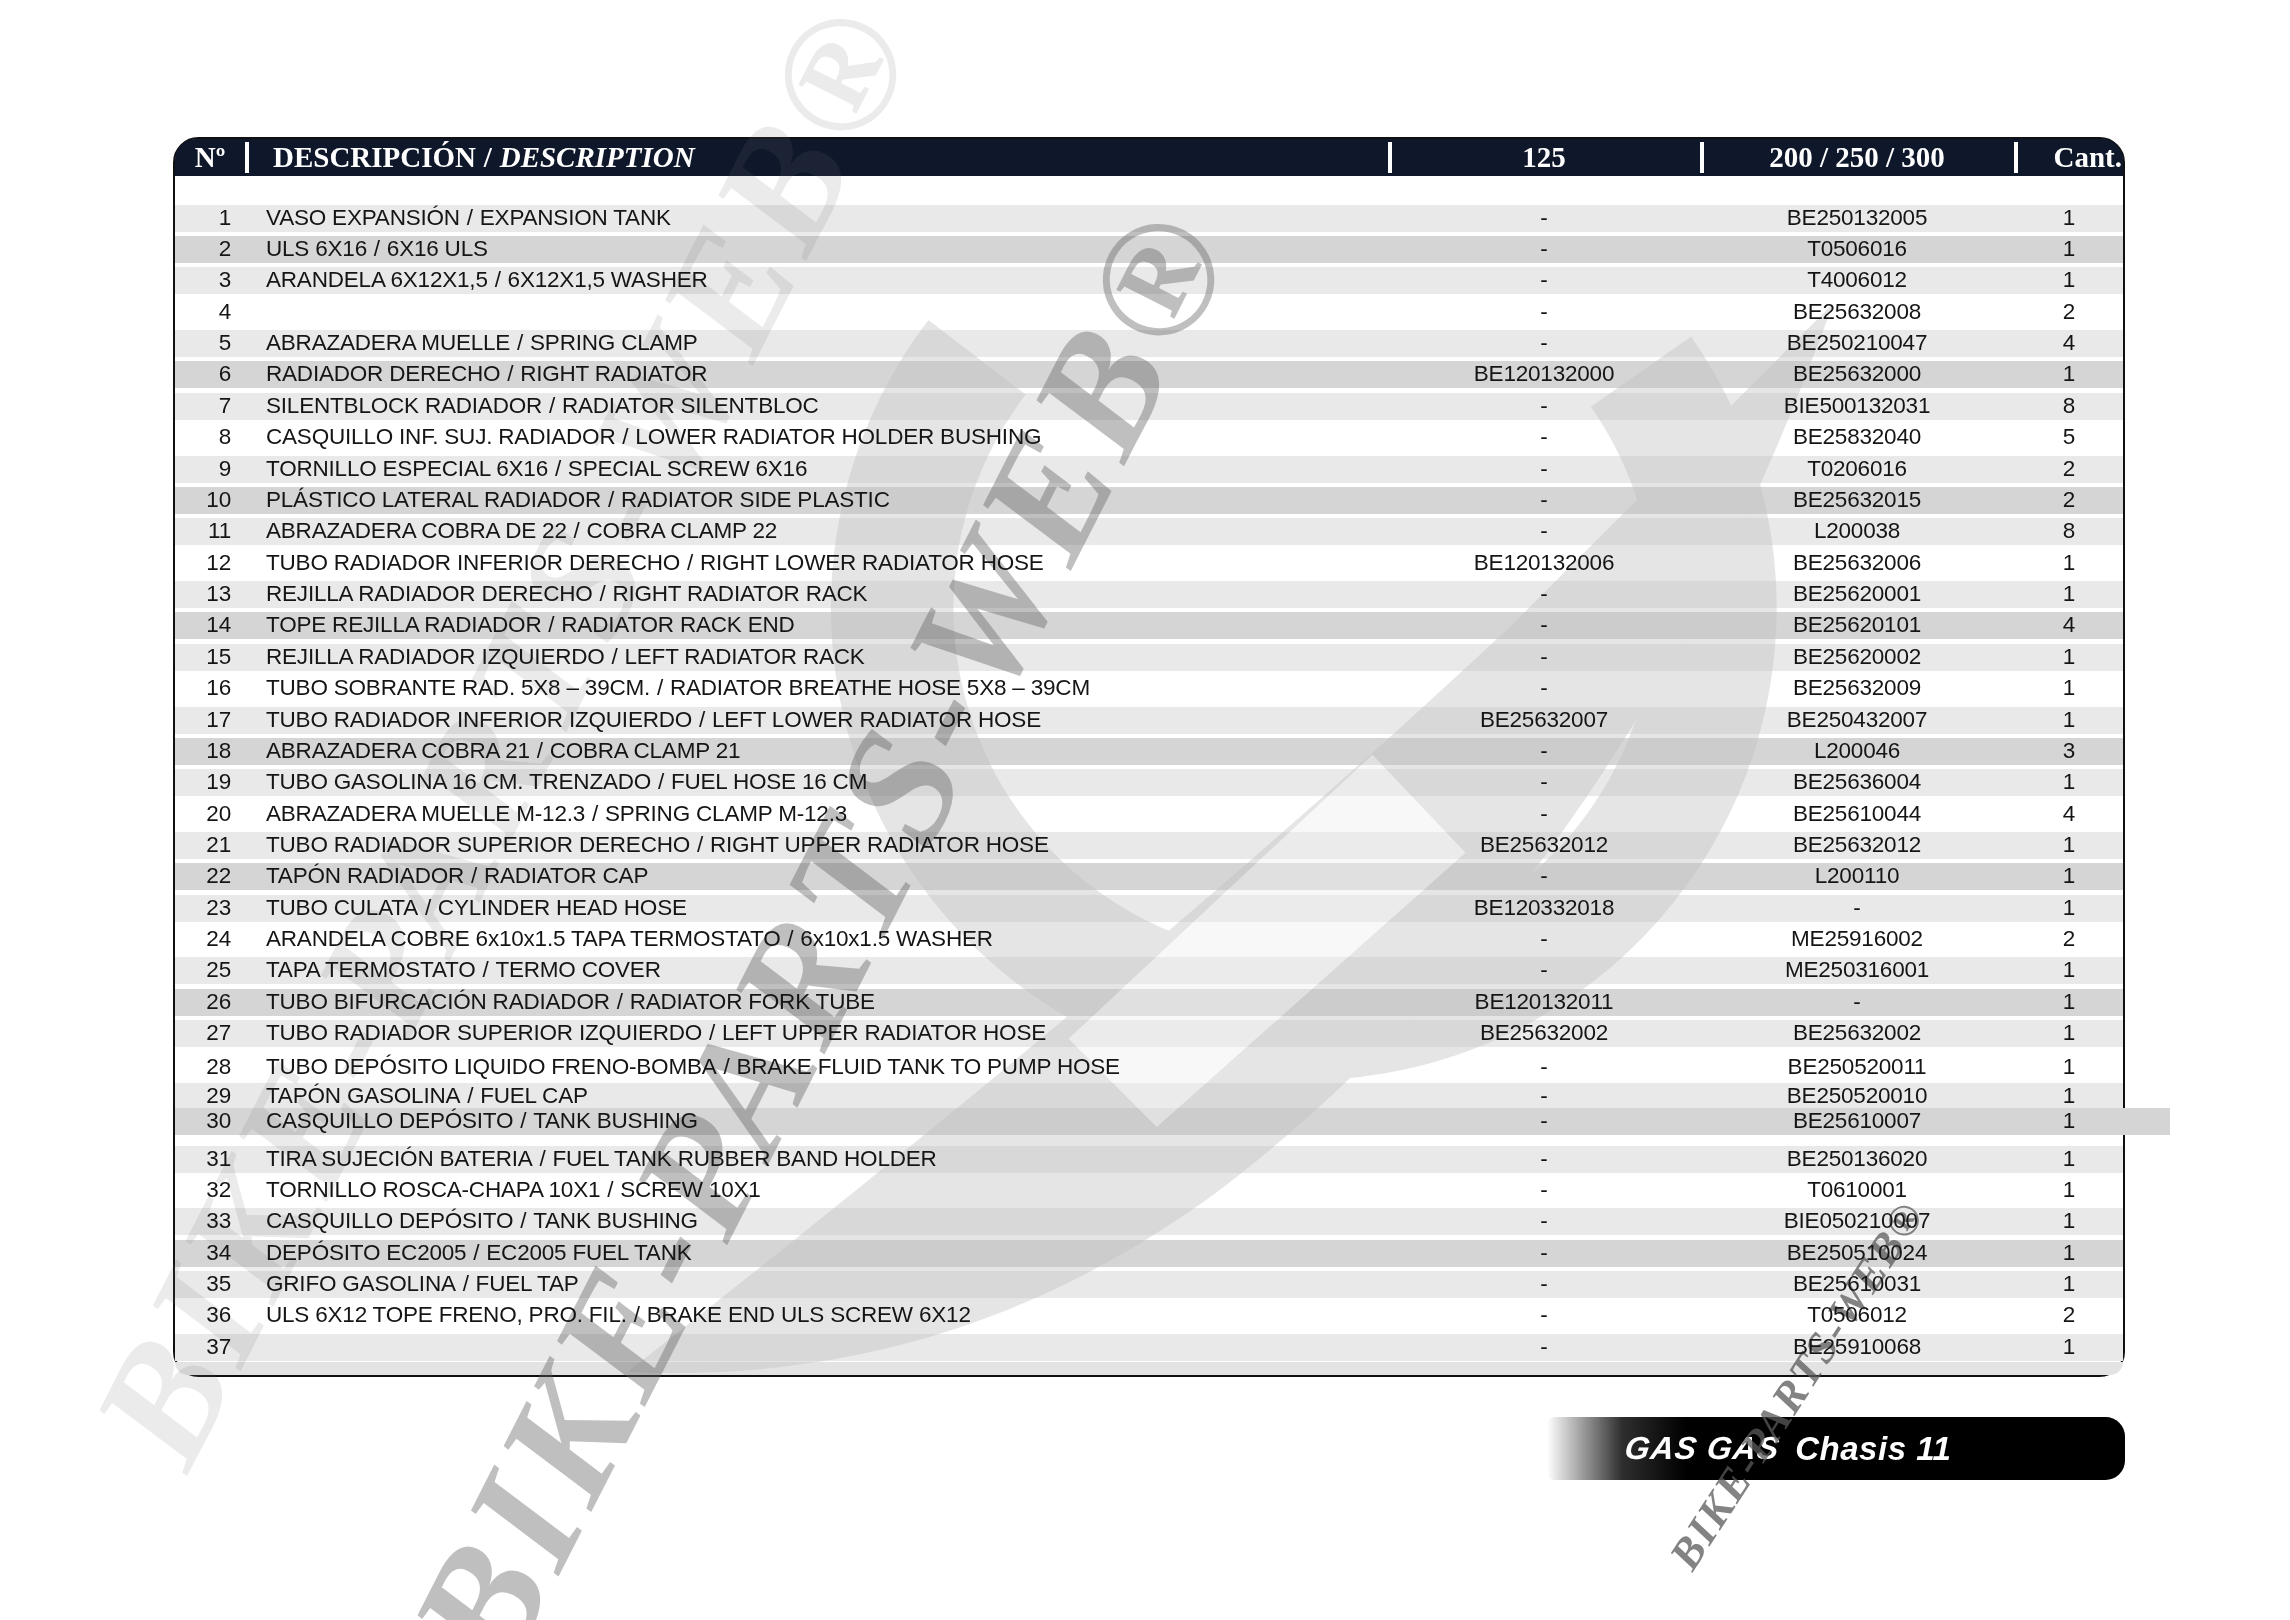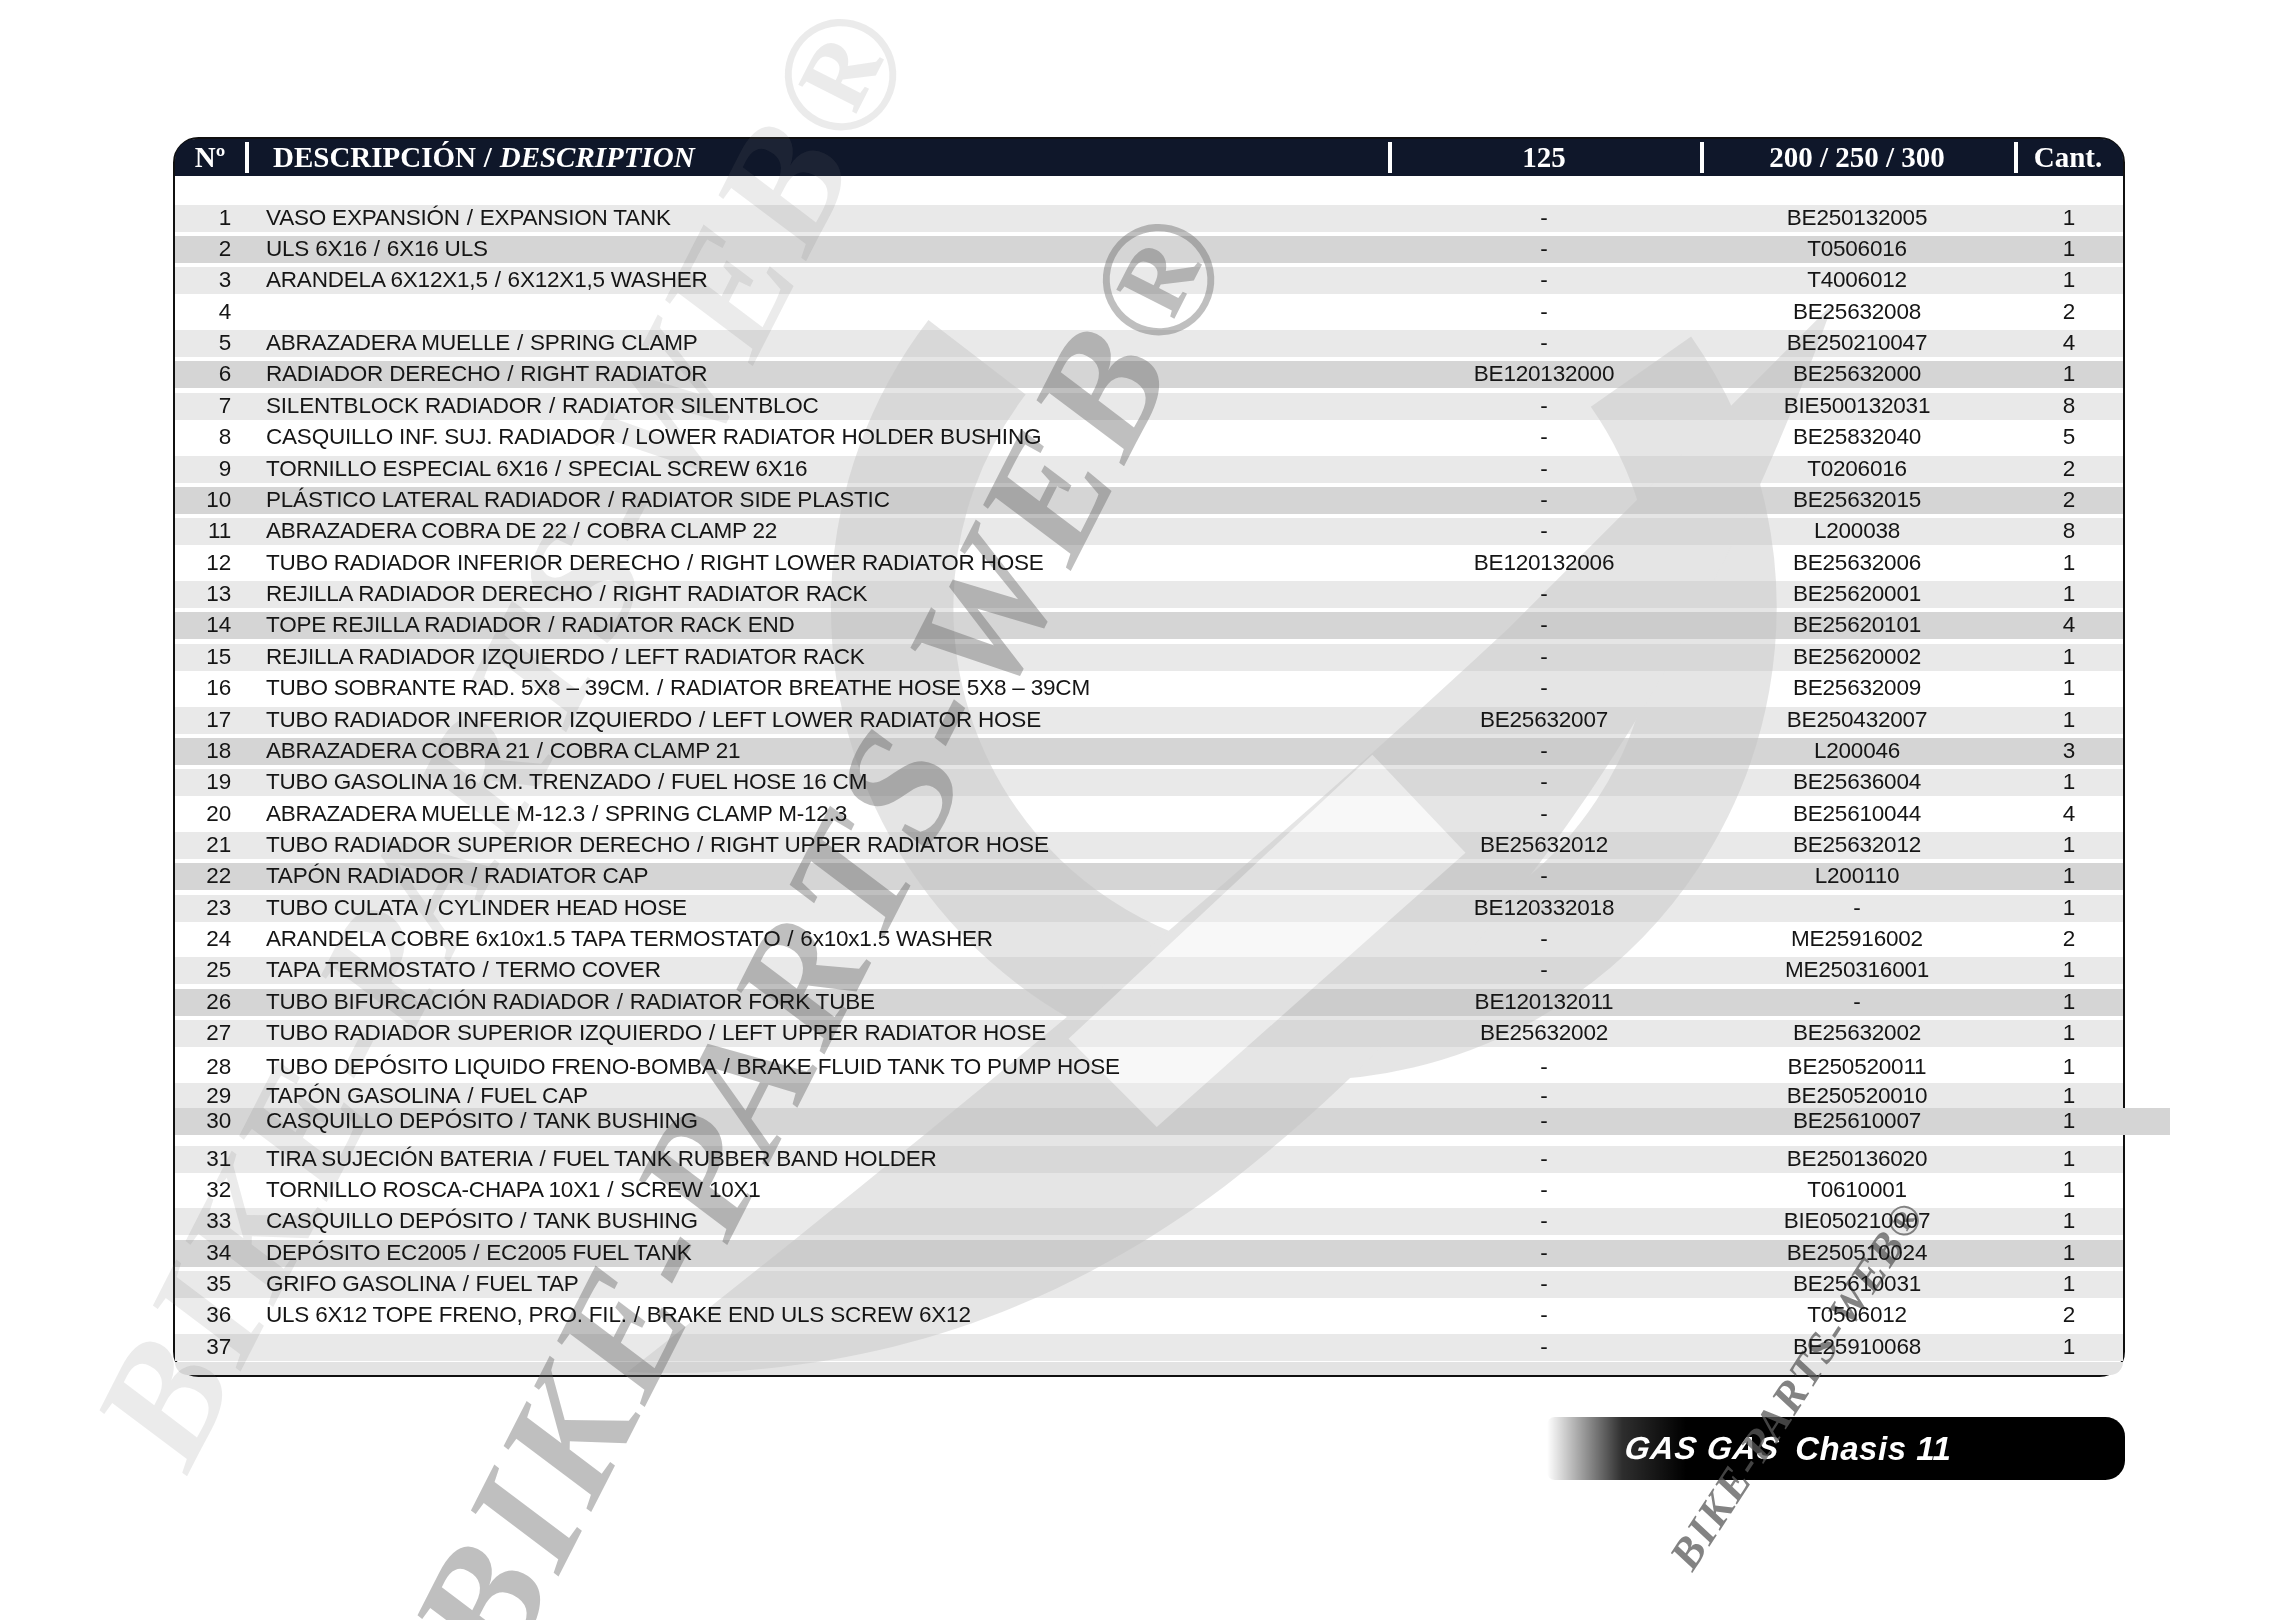--- a/index.html
+++ b/index.html
@@ -25,21 +25,21 @@
   .table-header{position:absolute;top:0;left:0;right:0;height:37px;background:#0f172a;
                 border-radius:20.6px 20.6px 0 0;}
   .table-header .hlabel{position:absolute;top:0;height:37px;line-height:37px;color:#ffffff;
                 font-family:"Liberation Serif", serif;font-weight:700;font-size:29px;}
   .h-no{left:0;width:70px;text-align:center;}
   .h-desc{left:98px;}
   .h-desc i{font-style:italic;}
   .h-sep{padding:0 7.8px;}
   .h-125{left:1213px;width:312px;text-align:center;}
   .h-200{left:1525px;width:314px;text-align:center;}
-  .h-cant{left:1839px;width:108px;text-align:center;}
+  .h-cant{left:1839px;width:108px;text-align:right;}
   .hdivider{position:absolute;top:2.9px;bottom:2.9px;width:3.9px;background:#ffffff;}
   .hd1{left:70px;} .hd2{left:1213px;} .hd3{left:1525px;} .hd4{left:1839px;}
 
   .table-body{position:absolute;left:0;top:0;right:0;bottom:0;}
   .row{position:absolute;left:0;width:100%;height:26.5px;}
   .row.light{background:#e9e9e9;}
   .row.dark{background:#d5d5d5;}
   .row.white{background:#ffffff;}
   .cell{position:absolute;top:0;height:26.5px;line-height:26.5px;font-size:22.5px;z-index:40;letter-spacing:-0.2px;}
   .cell.no{left:0;width:56px;text-align:right;}

